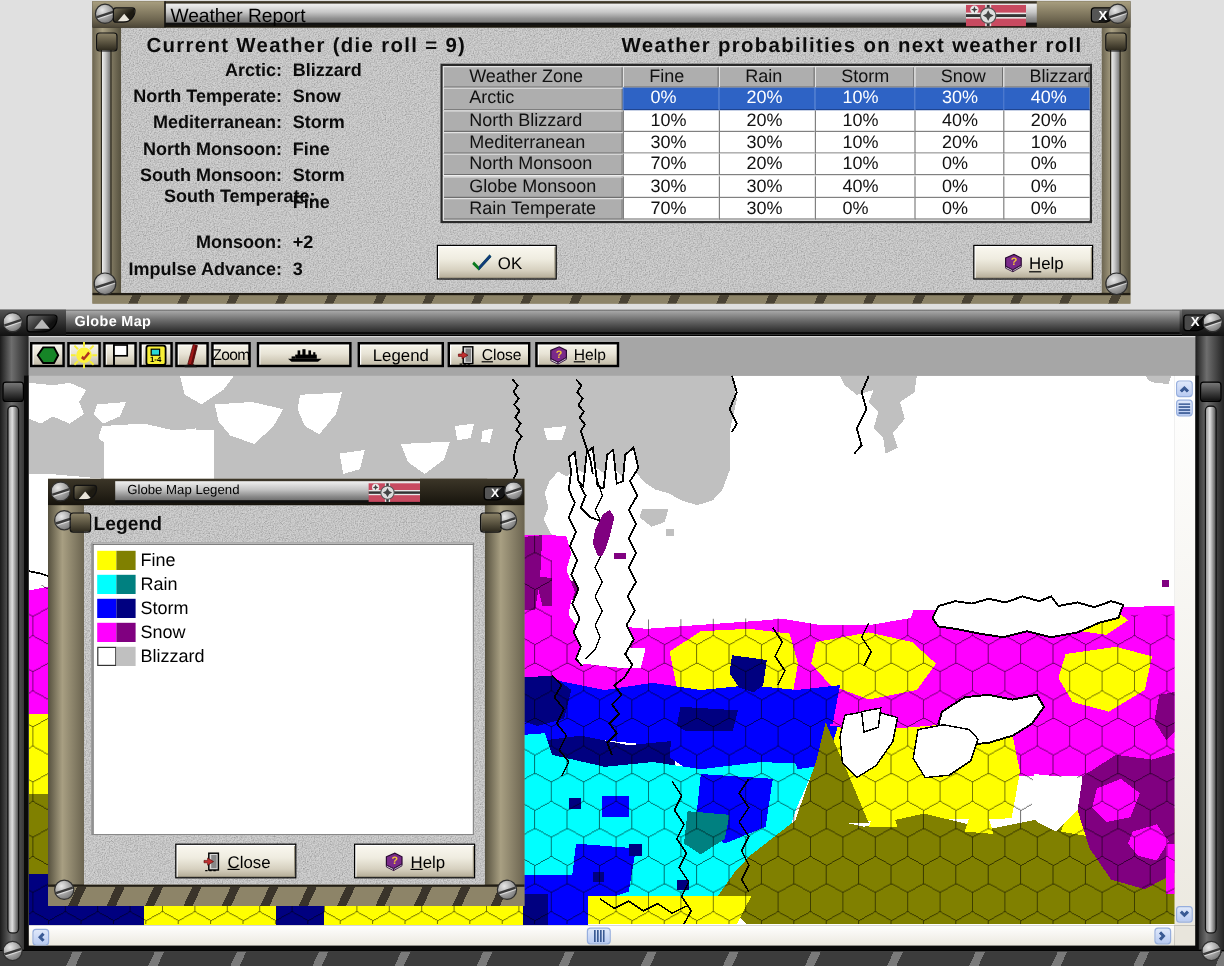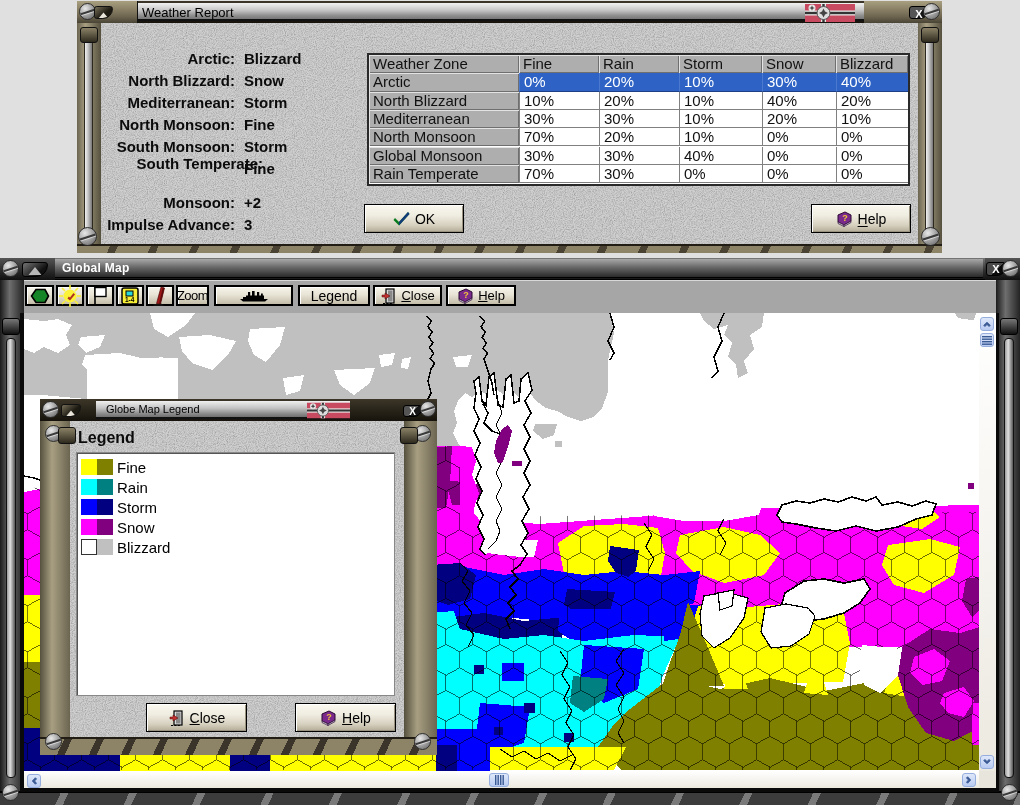--- a/index.html
+++ b/index.html
@@ -20,37 +20,37 @@
 
 #wr{left:77px;top:1px;width:865px;height:252px;}
 #wr .frame{position:absolute;inset:0;background:#8d8468;}
 #wr .title{position:absolute;left:0;top:0;right:0;height:22px;
   background:linear-gradient(#3c3628,#16130c);}
 #wr .tgrad{position:absolute;left:61px;top:2px;width:727px;height:18px;
   background:linear-gradient(#f2f2f2,#c6c6c6 45%,#8f8f8f 78%,#777);
   border-bottom:2px solid #111;}
 #wr .ticon{position:absolute;left:0;top:0;width:61px;height:22px;
   background:linear-gradient(#a99f80,#6e6650 70%,#4a4436);border-right:1px solid #111;}
-#wr .ttext{position:absolute;left:63px;top:4px;font-size:13px;color:#000;}
+#wr .ttext{position:absolute;left:63px;top:4px;font-size:16px;color:#000;}
 #wr .tright{position:absolute;right:0px;top:0;width:78px;height:22px;
   background:linear-gradient(#a99f80,#6e6650 70%,#4a4436);}
 #wr .content{position:absolute;left:24px;top:22px;right:24px;bottom:9px;background:#c6c6c6;}
 #wr .sidebar{position:absolute;top:22px;bottom:9px;width:24px;background:linear-gradient(90deg,#6b6450,#a89f82 35%,#55503e);}
 #wr .sidebar.l{left:0;} #wr .sidebar.r{right:0;}
 #wr .bbar{position:absolute;left:0;right:0;bottom:0;height:9px;background:linear-gradient(#8d8468,#3a342a);}
 .vslider{position:absolute;top:8px;bottom:8px;left:7px;width:9px;border:1px solid #2c281e;
   background:linear-gradient(90deg,#efefef,#c9c9c9 40%,#777);border-radius:4px;}
 h1.head{position:absolute;margin:0;font-size:17px;font-weight:bold;color:#0b0b0b;white-space:nowrap;letter-spacing:1.1px;}
 .wlab{position:absolute;width:210px;text-align:right;font-weight:bold;font-size:15px;color:#0b0b0b;white-space:nowrap;}
 .wval{position:absolute;font-weight:bold;font-size:15px;color:#0b0b0b;white-space:nowrap;}
 
 #wtab{position:absolute;left:290px;top:52px;width:543px;height:133px;
   border:2px solid #2a2a2a;background:#fff;font-size:15px;}
 #wtab .row{position:absolute;left:0;right:0;height:18.3px;}
-#wtab .cell{position:absolute;top:0;bottom:0;padding:0px 0 0 4px;line-height:18px;white-space:nowrap;overflow:hidden;}
+#wtab .cell{position:absolute;top:0;bottom:0;padding:0px 0 0 22px;line-height:18px;white-space:nowrap;overflow:hidden;}
 #wtab .hc{background:#aeaeae;box-shadow:inset 1px 1px 0 #e3e3e3, inset -1px -1px 0 #6f6f6f;color:#111;}
 #wtab .dc{background:#fff;border-left:1px solid #808080;border-bottom:1px solid #808080;color:#111;}
 #wtab .sel .dc{background:#2e63c5;color:#fff;border-bottom:1px solid #1c3f86;border-left:1px solid #4a79cf;}
 
 #gm{left:0;top:258px;width:1020px;height:547px;}
 #gm .title{position:absolute;left:0;top:0;right:0;height:22px;background:linear-gradient(#777,#2e2e2e 60%,#151515);border-bottom:1px solid #000;}
 #gm .tgrad{position:absolute;left:55px;top:1px;right:37px;height:19px;
   background:linear-gradient(#a8a8a8,#6a6a6a 45%,#3a3a3a 85%,#2a2a2a);border-bottom:1px solid #000;}
 #gm .ttext{position:absolute;left:62px;top:3px;font-size:12px;font-weight:bold;color:#fff;letter-spacing:.3px;}
 #gm .toolbar{position:absolute;left:24px;top:22px;right:24px;height:33px;background:#a6a6a6;
@@ -100,21 +100,21 @@
     <div class="side r"></div>
     <div class="bot"></div>
   <div class="abs" style="left:2px;top:60px;width:18px;height:17px;background:linear-gradient(#777,#111);border:1px solid #000;border-radius:3px;"></div>
   <div class="abs" style="left:6px;top:80px;width:10px;height:440px;background:linear-gradient(90deg,#999,#e0e0e0 40%,#555);border:1px solid #111;border-radius:4px;"></div>
   <div class="abs" style="right:2px;top:60px;width:18px;height:17px;background:linear-gradient(#777,#111);border:1px solid #000;border-radius:3px;"></div>
   <div class="abs" style="right:6px;top:80px;width:10px;height:440px;background:linear-gradient(90deg,#999,#e0e0e0 40%,#555);border:1px solid #111;border-radius:4px;"></div>
   <div class="screw" style="left:2px;top:526px;width:17px;height:17px;"></div>
   <div class="screw" style="left:1001px;top:526px;width:17px;height:17px;"></div>
   <div class="title">
     <div class="tgrad"></div>
-    <div class="ttext">Global Map</div>
+    <div class="ttext">Globe Map</div>
     <div class="abs" style="left:0;top:0;width:55px;height:22px;background:linear-gradient(#555,#222 70%,#111);"></div>
     <div class="screw" style="left:2px;top:2px;width:17px;height:17px;"></div>
     <div class="abs" style="left:22px;top:4px;width:26px;height:15px;border:1px solid #000;border-radius:3px 3px 12px 3px;background:linear-gradient(140deg,#666 10%,#111 70%);overflow:hidden;">
       <svg width="24" height="13">
           <polygon points="12,3 18.5,11 5.5,11" fill="#b8b8b8"></polygon>
         </svg>
     </div>
     <div class="abs" style="right:0;top:0;width:35px;height:22px;background:linear-gradient(#555,#222 70%,#111);"></div>
     <div class="abs" style="left:986px;top:4px;width:20px;height:14px;background:linear-gradient(135deg,#4a4a4a 0 55%,#0a0a0a 55%);border:1px solid #000;border-radius:3px 3px 9px 3px;color:#fff;font-size:11px;font-weight:bold;text-align:center;line-height:13px;">X</div>
     <div class="screw" style="left:1002px;top:2px;width:17px;height:17px;"></div>
@@ -392,23 +392,25 @@
     </svg>
     <div class="abs" style="left:832px;top:5px;width:20px;height:13px;background:linear-gradient(135deg,#555 0 55%,#151515 55%);border:1px solid #000;border-radius:3px 3px 9px 3px;color:#fff;font-size:11px;font-weight:bold;text-align:center;line-height:14px;">X</div>
     <div class="screw" style="left:2px;top:2px;width:17px;height:17px;"></div>
     <div class="screw" style="right:2px;top:2px;width:17px;height:17px;"></div>
     <div class="abs" style="left:17px;top:5px;width:19px;height:13px;border:1px solid #111;border-radius:3px 3px 11px 3px;background:linear-gradient(140deg,#777059,#1d1a12 60%);overflow:hidden;">
       <svg width="17" height="11">
           <polygon points="8.5,2.5 14,9 3,9" fill="#e8e4da"></polygon>
         </svg>
     </div>
   </div>
+  <h1 class="head" style="left:45px;top:27px;">Current Weather (die roll = 9)</h1>
+  <h1 class="head" style="left:441px;top:27px;">Weather probabilities on next weather roll</h1>
   <div class="wlab" style="left:8px;top:49px;width:150px;">Arctic:</div>
     <div class="wval" style="left:167px;top:49px;">Blizzard</div>
-  <div class="wlab" style="left:8px;top:71px;width:150px;">North Blizzard:</div>
+  <div class="wlab" style="left:8px;top:71px;width:150px;">North Temperate:</div>
     <div class="wval" style="left:167px;top:71px;">Snow</div>
   <div class="wlab" style="left:8px;top:93px;width:150px;">Mediterranean:</div>
     <div class="wval" style="left:167px;top:93px;">Storm</div>
   <div class="wlab" style="left:8px;top:115px;width:150px;">North Monsoon:</div>
     <div class="wval" style="left:167px;top:115px;">Fine</div>
   <div class="wlab" style="left:8px;top:137px;width:150px;">South Monsoon:</div>
     <div class="wval" style="left:167px;top:137px;">Storm</div>
   <div class="wlab" style="left:8px;top:154px;width:150px;margin-left:28px;">South Temperate:</div>
     <div class="wval" style="left:167px;top:159px;">Fine</div>
   <div class="wlab" style="left:8px;top:193px;width:150px;">Monsoon:</div>
@@ -450,21 +452,21 @@
     </div>
     <div class="row" style="top:73.2px;">
       <div class="cell hc" style="left:0;width:150px;">North Monsoon</div>
       <div class="cell dc" style="left:150px;width:80px;">70%</div>
       <div class="cell dc" style="left:230px;width:80px;">20%</div>
       <div class="cell dc" style="left:310px;width:83px;">10%</div>
       <div class="cell dc" style="left:393px;width:74px;">0%</div>
       <div class="cell dc" style="left:467px;width:72px;">0%</div>
     </div>
     <div class="row" style="top:91.5px;">
-      <div class="cell hc" style="left:0;width:150px;">Global Monsoon</div>
+      <div class="cell hc" style="left:0;width:150px;">Globe Monsoon</div>
       <div class="cell dc" style="left:150px;width:80px;">30%</div>
       <div class="cell dc" style="left:230px;width:80px;">30%</div>
       <div class="cell dc" style="left:310px;width:83px;">40%</div>
       <div class="cell dc" style="left:393px;width:74px;">0%</div>
       <div class="cell dc" style="left:467px;width:72px;">0%</div>
     </div>
     <div class="row" style="top:109.8px;">
       <div class="cell hc" style="left:0;width:150px;">Rain Temperate</div>
       <div class="cell dc" style="left:150px;width:80px;">70%</div>
       <div class="cell dc" style="left:230px;width:80px;">30%</div>

